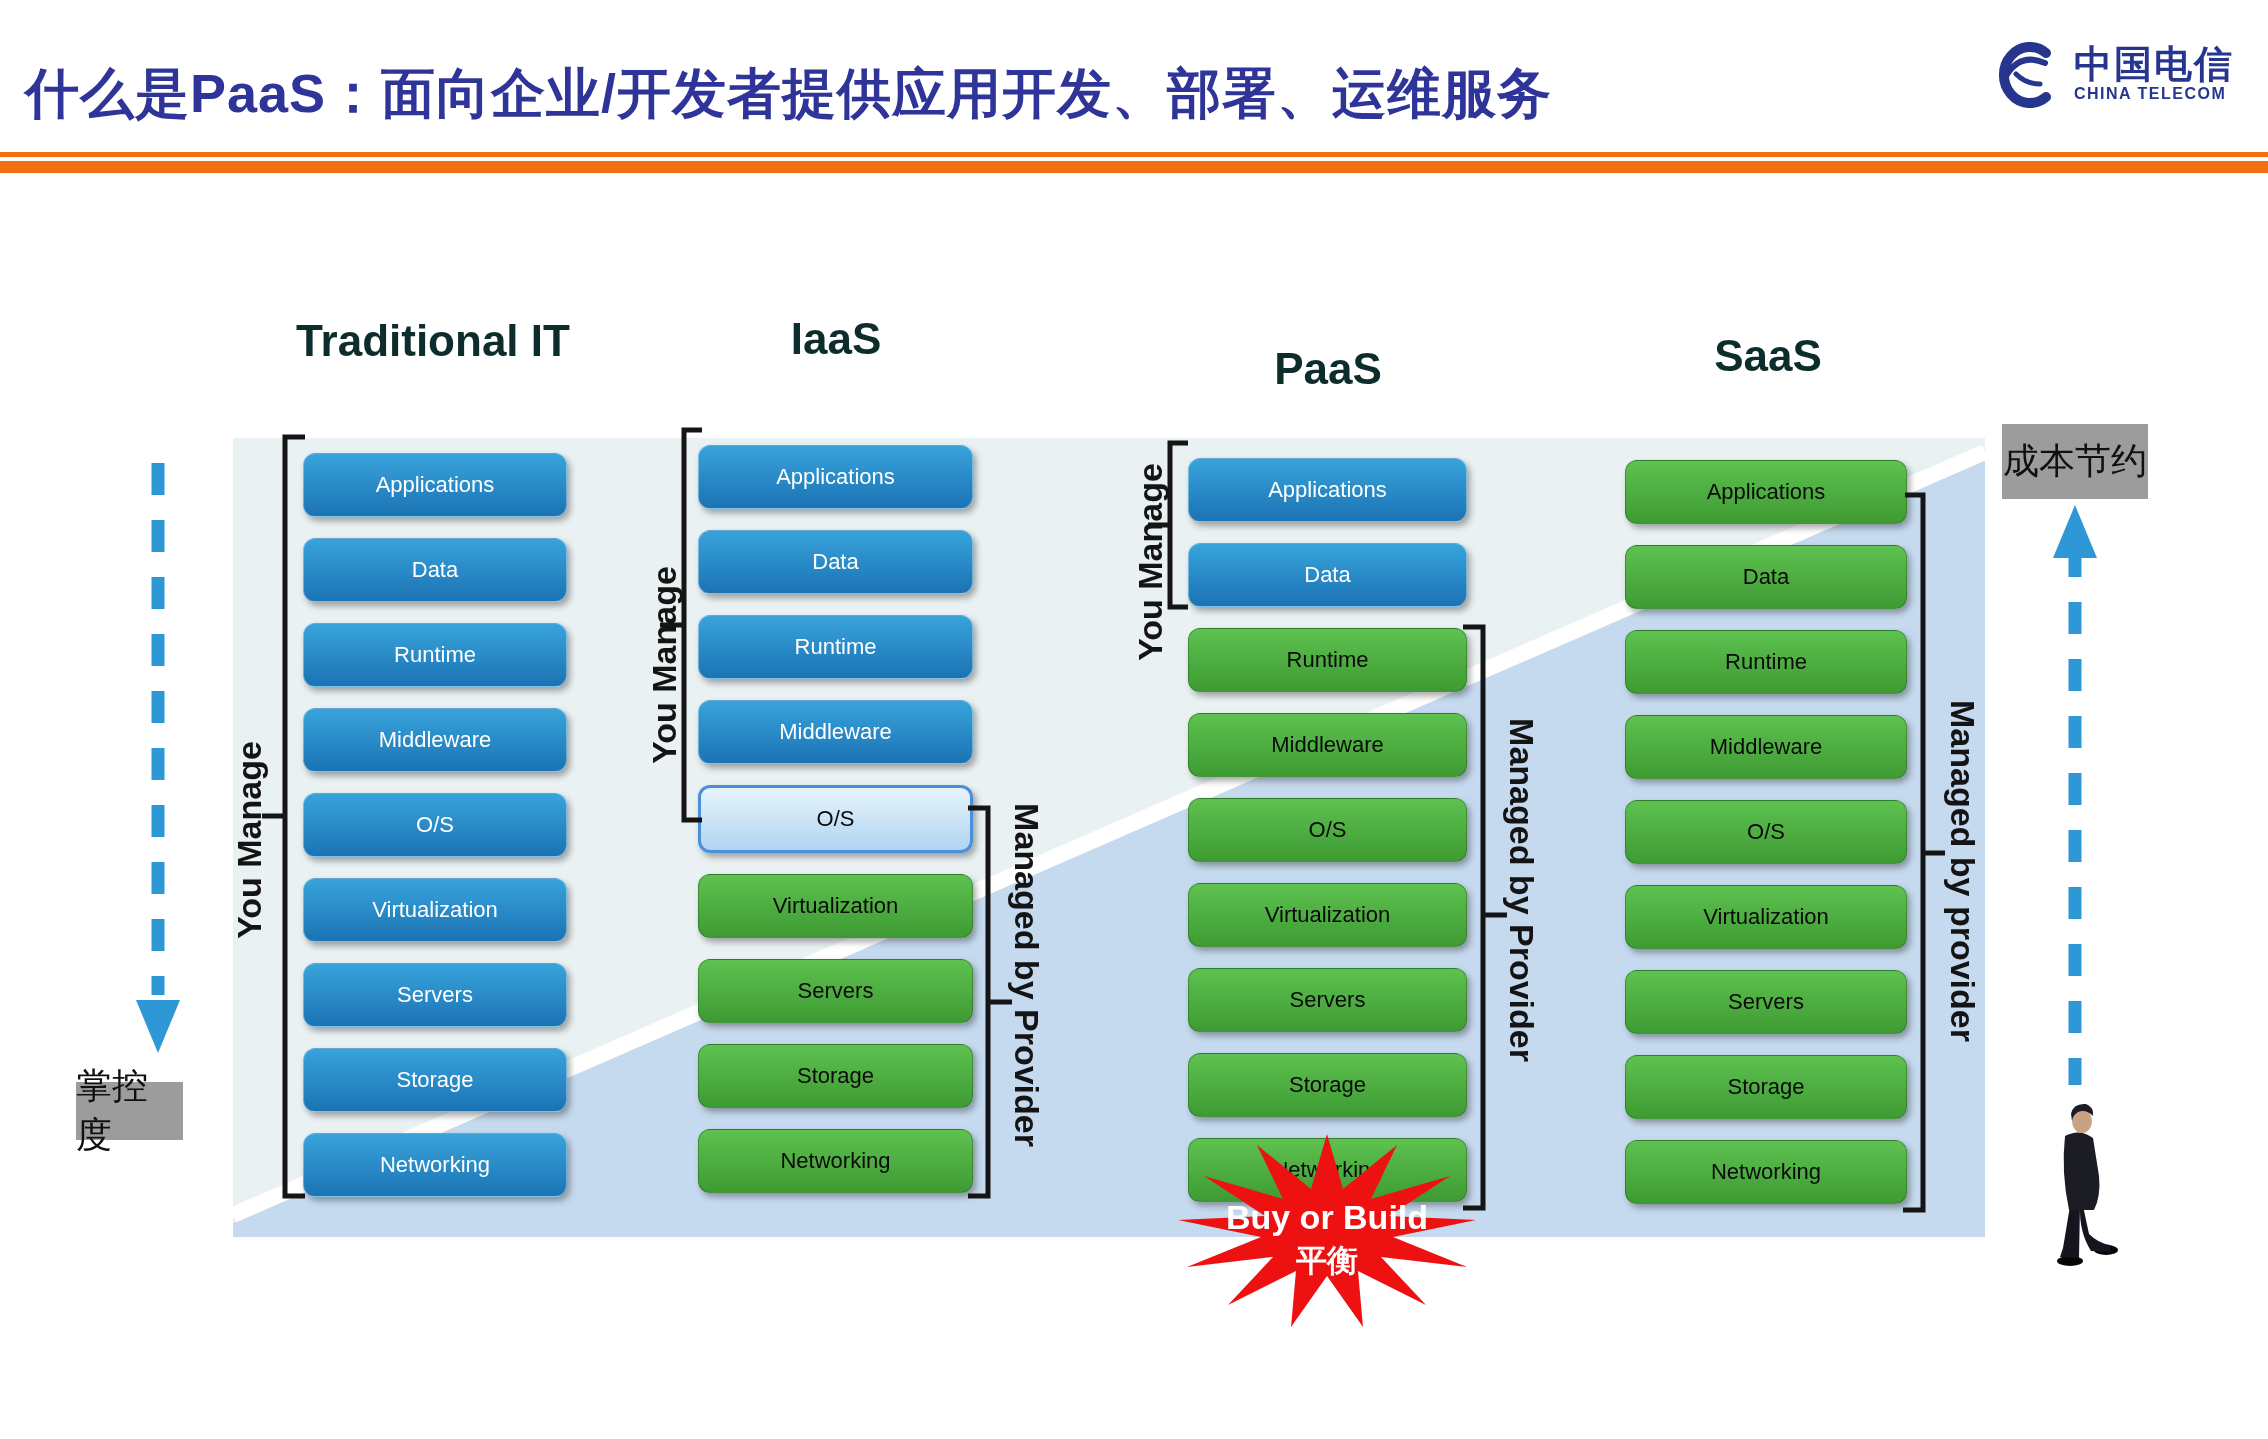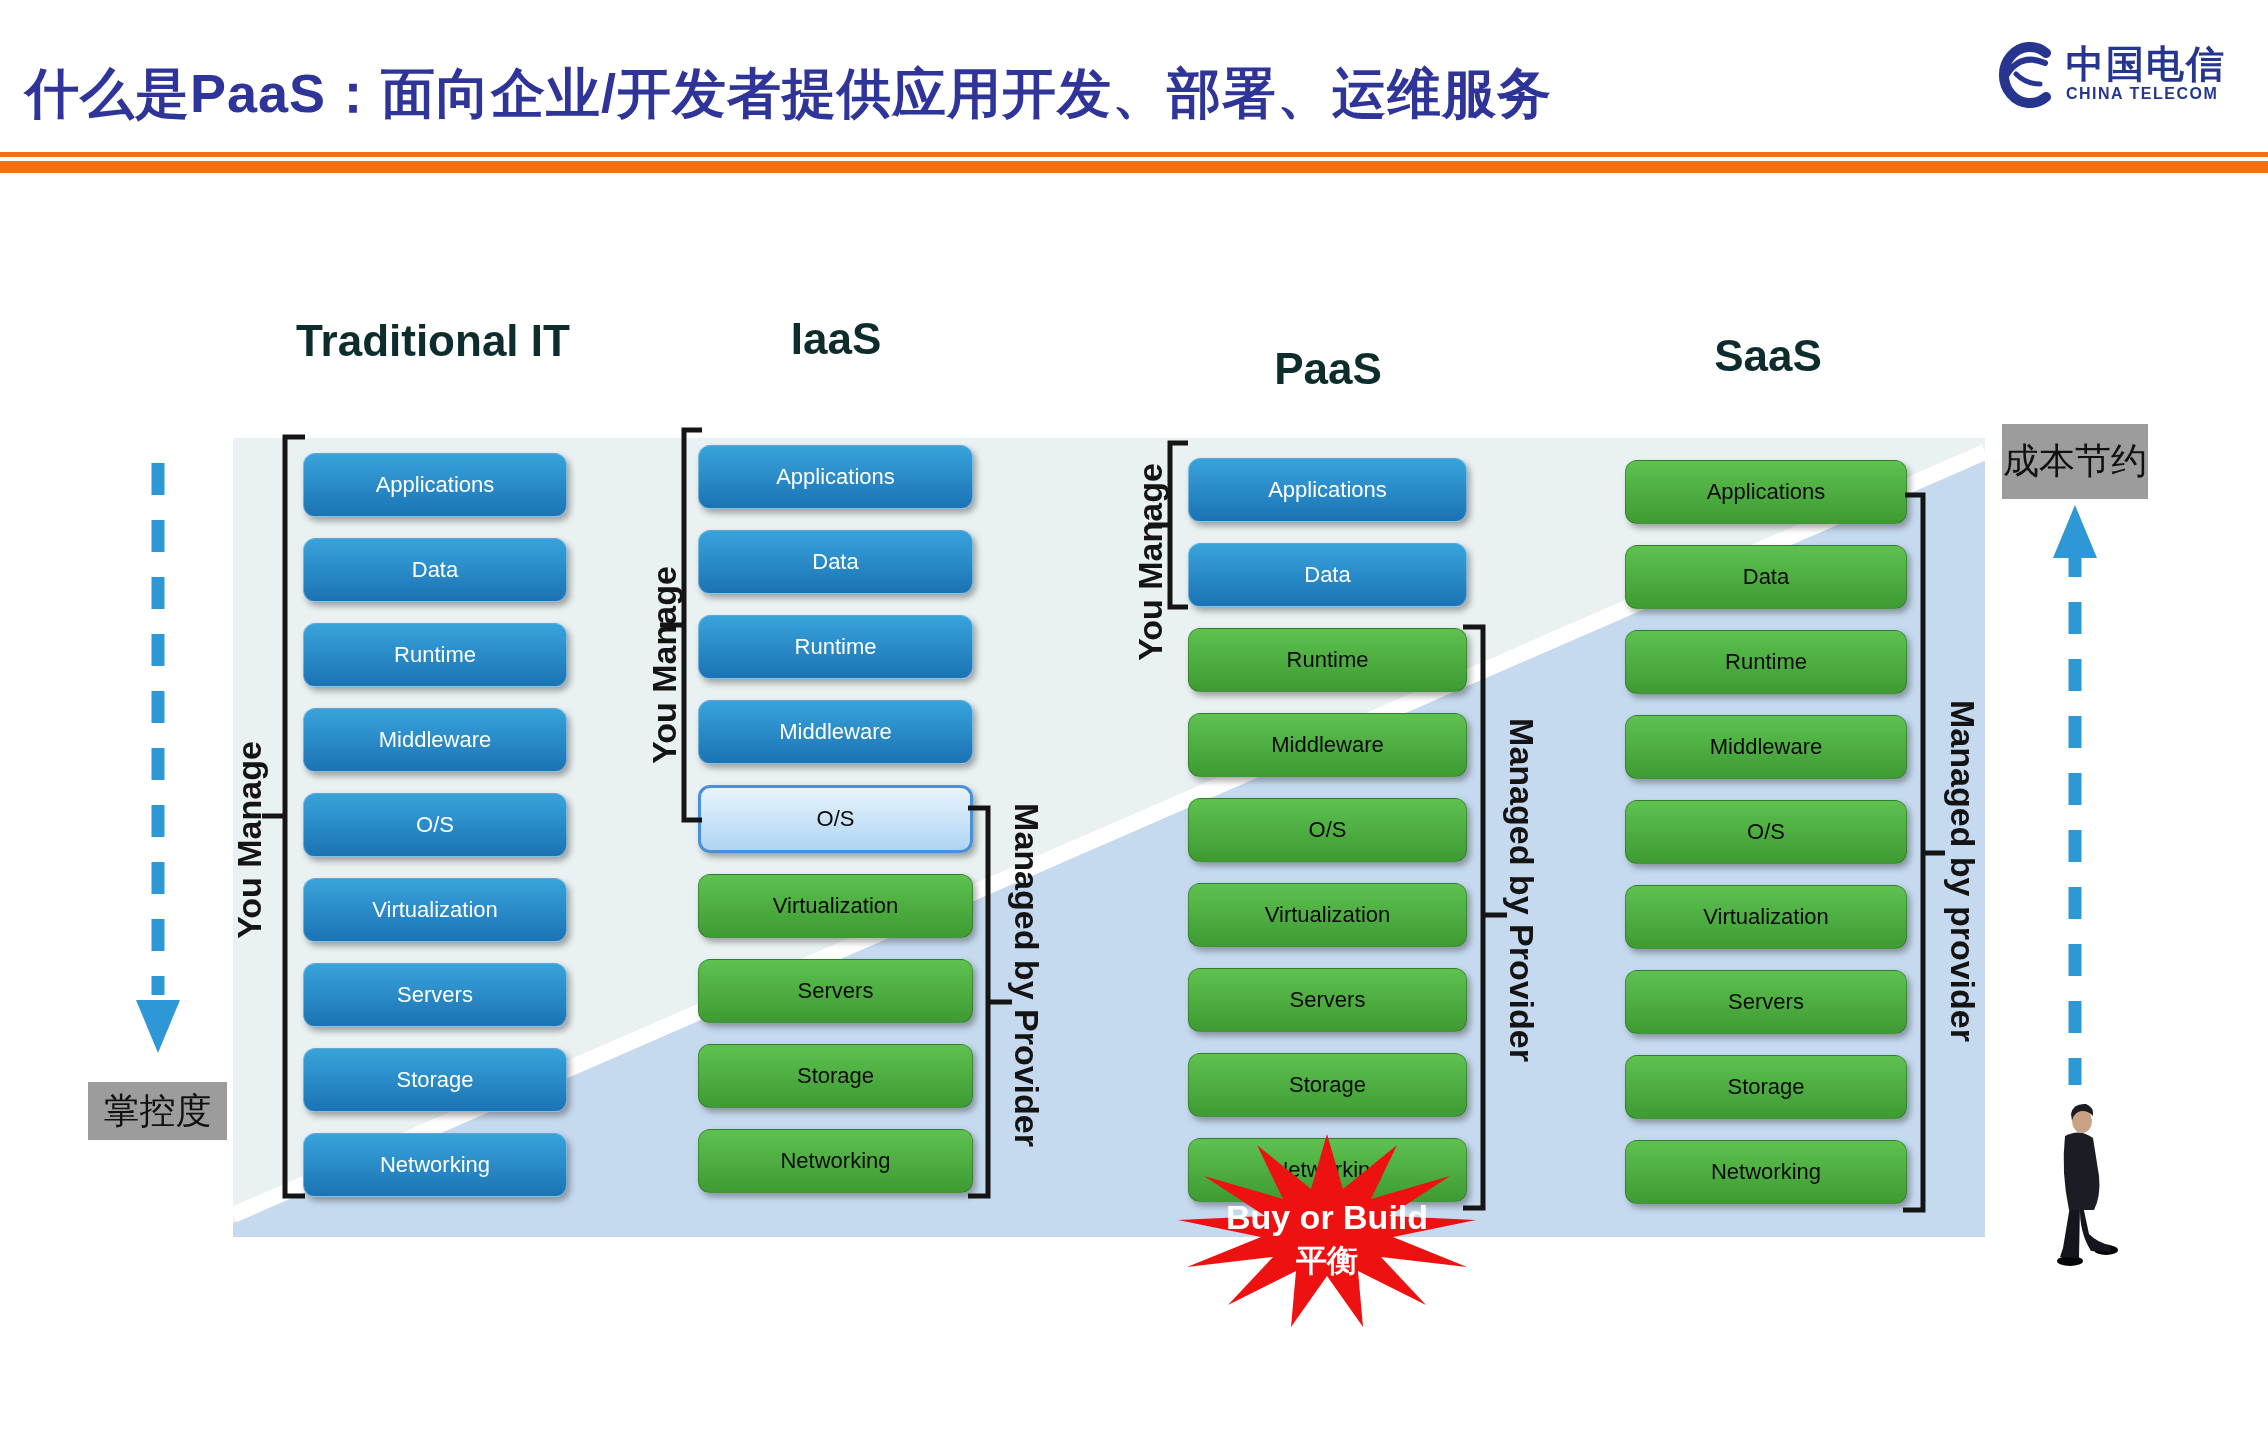--- a/index.html
+++ b/index.html
@@ -1,20 +1,20 @@
 <!DOCTYPE html>
 <html style="--title-blue: #2F3499; --logo-blue: #26368F; --orange: #F26F13; --box-blue-top: #38A3DB; --box-blue-bottom: #1B73B4; --box-green-top: #5EC150; --box-green-bottom: #3E9B33; --os-border: #4A90D9; --band-light: #EAF1F2; --band-blue: #C6DAEF; --arrow-blue: #2E97D6; --star-red: #EE1111; --label-gray: #9C9C9C;"><head>
 <meta charset="utf-8">
 <style>
   html,body{margin:0;padding:0;background:#fff;}
   .canvas{position:relative;width:2268px;height:1439px;background:#fff;overflow:hidden;
           font-family:"Liberation Sans","DejaVu Sans",sans-serif;}
   .title{position:absolute;left:25px;top:30px;font-size:54px;font-weight:bold;
          color:var(--title-blue);letter-spacing:1px;white-space:nowrap;margin-top:28px;}
-  .logo{position:absolute;left:1990px;top:40px;display:flex;align-items:center;gap:12px;}
+  .logo{position:absolute;left:1990px;top:40px;display:flex;align-items:center;gap:20px;}
   .logo-zh{font-size:38px;font-weight:bold;color:var(--logo-blue);letter-spacing:2px;line-height:1.0;}
   .logo-en{font-size:16px;font-weight:bold;color:var(--logo-blue);letter-spacing:1.5px;margin-top:2px;}
   .rule{position:absolute;left:0;width:2268px;background:var(--orange);}
   .rule-thin{top:152px;height:5px;}
   .rule-thick{top:161px;height:12px;}
   svg.layer{position:absolute;left:0;top:0;pointer-events:none;}
   .bg{z-index:0;}
   .fg{z-index:4;}
   .col-header{position:absolute;transform:translateX(-50%);font-size:44px;font-weight:bold;
               color:#0D2C2C;white-space:nowrap;z-index:2;}
@@ -110,21 +110,21 @@
       <div class="box green">Networking</div>
     </div>
 
   <div class="vlabel up" style="left:249px;top:840px">You Manage</div>
   <div class="vlabel up" style="left:664px;top:665px">You Manage</div>
   <div class="vlabel down" style="left:1026px;top:975px">Managed by Provider</div>
   <div class="vlabel up" style="left:1150px;top:562px">You Manage</div>
   <div class="vlabel down" style="left:1521px;top:890px">Managed by Provider</div>
   <div class="vlabel down" style="left:1962px;top:871px">Managed by provider</div>
 
-  <div class="axis-tag" style="left:88px;top:1082px;width:139px;height:58px">掌控度</div>
+  <div class="axis-tag" style="left:76px;top:1082px;width:107px;height:58px">掌控度</div>
   <div class="axis-tag" style="left:2002px;top:424px;width:146px;height:75px">成本节约</div>
 
   <svg class="layer fg" width="2268" height="1439">
 
     <g stroke="#151515" stroke-width="5" fill="none">
       <path d="M305 437 H285 V1196 H305 M285 816 H262"></path>
     </g>
     <g stroke="#151515" stroke-width="5" fill="none">
       <path d="M702 430 H684 V820 H702 M684 625 H660"></path>
     </g>

